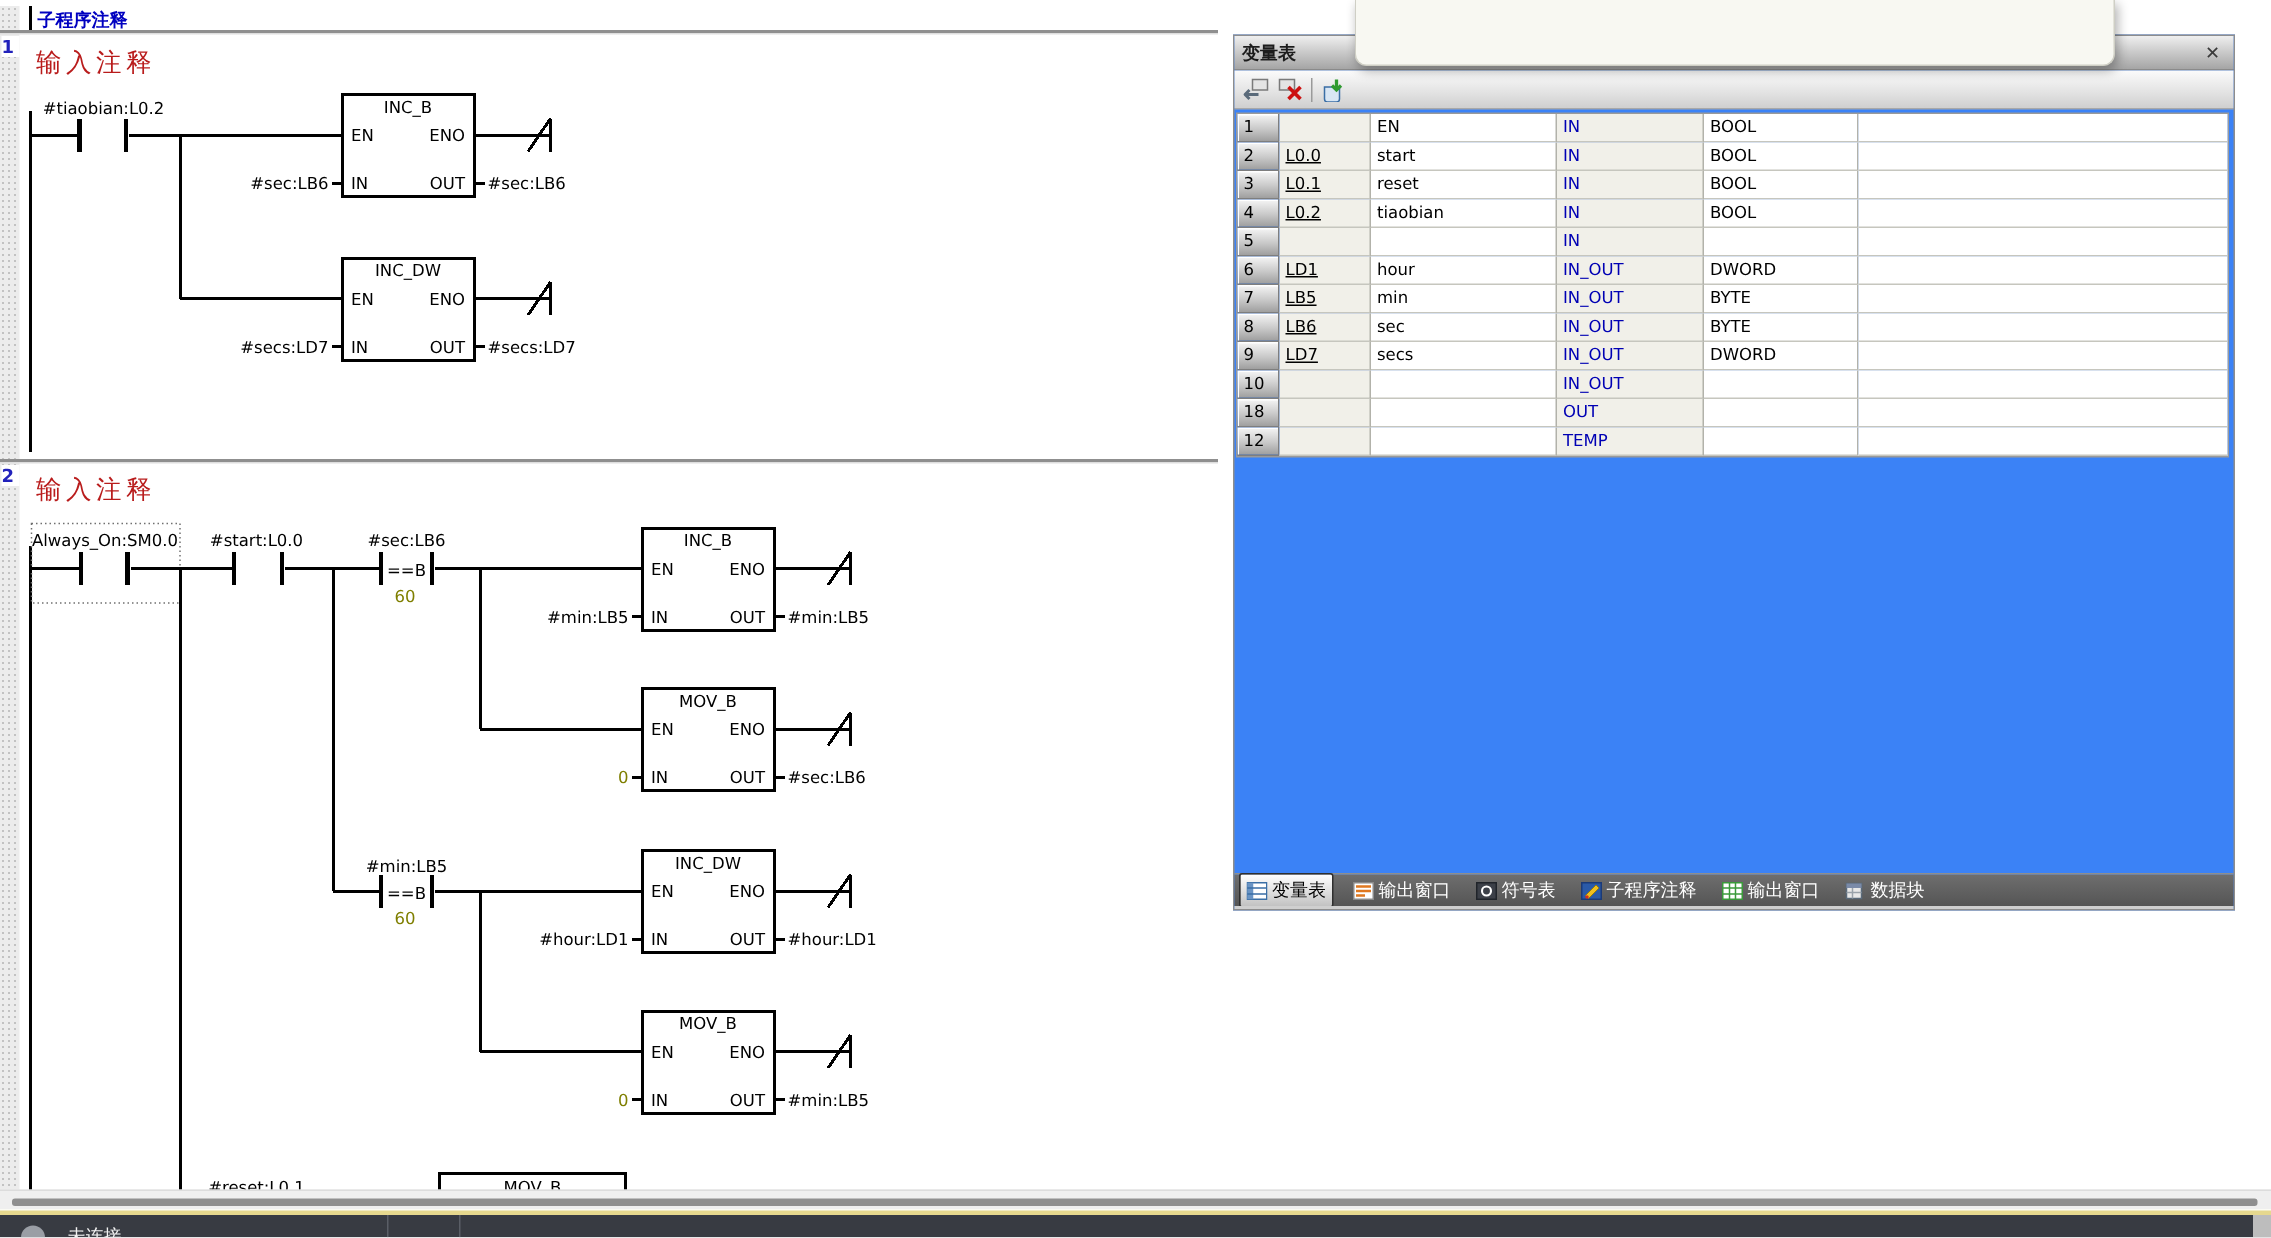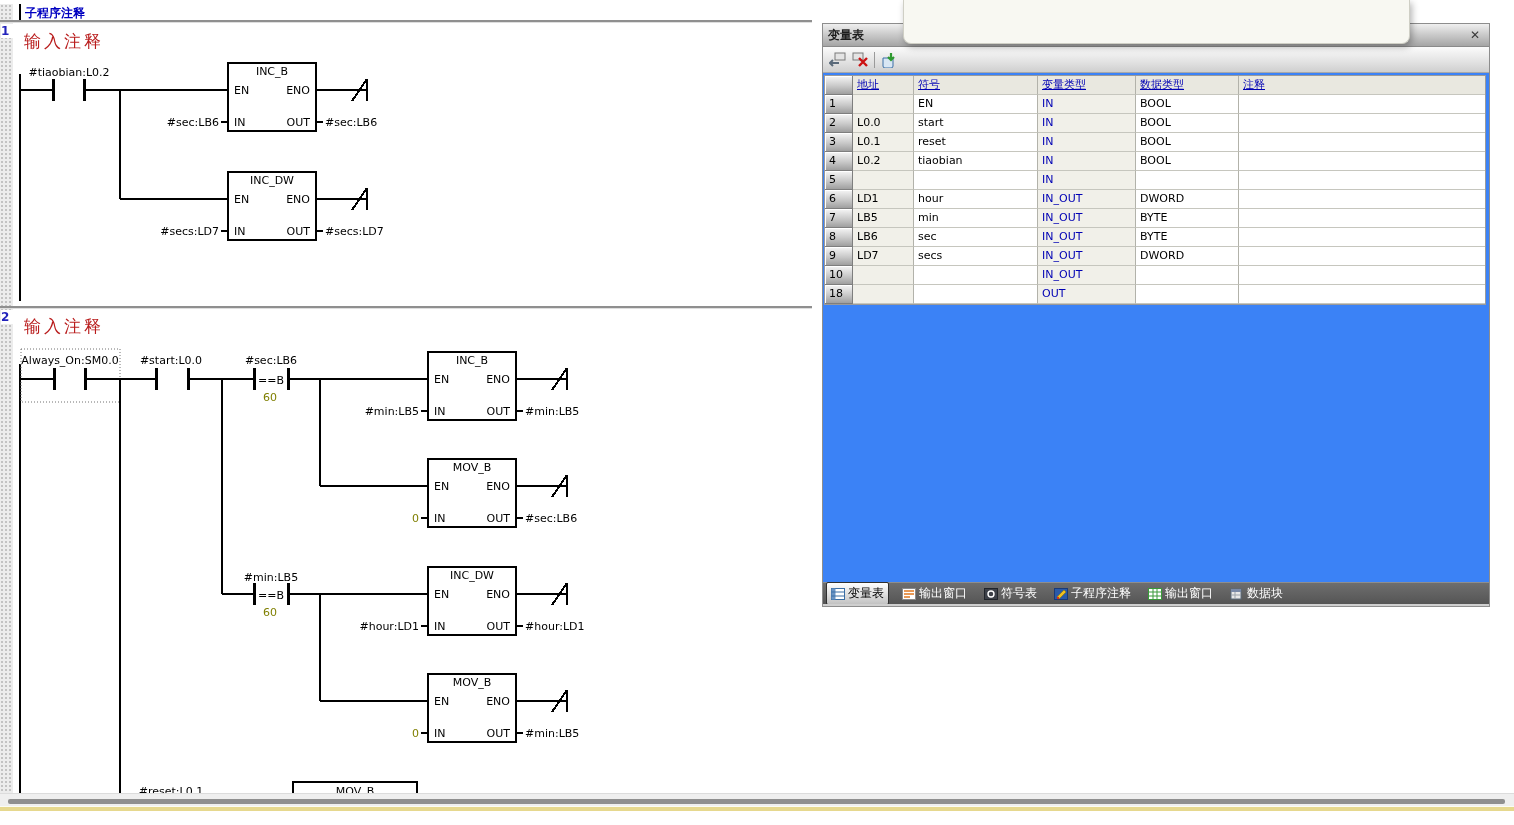--- a/index.html
+++ b/index.html
@@ -35,21 +35,21 @@
   .tb-btn{width:22px;height:20px;display:flex;align-items:center;justify-content:center;}
   .tb-sep{width:1px;height:16px;background:#9a9a9a;margin:0 3px;}
   .vw-table{position:absolute;left:1px;top:51px;width:662px;border:1px solid #9a9a9a;box-sizing:border-box;
       font-size:11px;}
   .vrow{display:flex;height:19px;line-height:18px;}
   .vrow>div{box-sizing:border-box;border-right:1px solid #b2b2aa;border-bottom:1px solid #c6c6be;
       padding:0 4px;white-space:nowrap;overflow:hidden;}
   .c-num{width:28px;background:linear-gradient(180deg,#f6f6f6 0%,#c9c9c9 55%,#9f9f9f 100%);
       border-right:1px solid #7e7e7e !important;border-bottom:1px solid #7e7e7e !important;
       box-shadow:inset 1px 1px 0 #ffffff;color:#000;}
-  .c-addr{width:61px;background:#f1f0e9;}
+  .c-addr{width:61px;background:#f1f0e9;text-decoration:underline;}
   .c-sym{width:124px;background:#fff;}
   .c-type{width:98px;background:#f1f0e9;}
   .c-dtype{width:103px;background:#fff;}
   .c-com{flex:1;background:#fff;border-right:none !important;}
   .vhead>div{background:#e9e8e0;color:#0000b4;text-decoration:underline;}
   .vhead .c-num{background:linear-gradient(180deg,#f6f6f6 0%,#c9c9c9 55%,#9f9f9f 100%);}
   .blue{color:#0000b4;}
   .vw-tabs{position:absolute;left:0;right:0;bottom:2px;height:22px;
       background:linear-gradient(180deg,#6e6e6e 0%,#555555 100%);
       border-top:1px solid #8e8e8e;display:flex;align-items:center;gap:9px;padding-left:3px;box-sizing:border-box;
@@ -298,28 +298,20 @@
       <span class="tb-sep"></span>
       <span class="tb-btn">
         <svg width="18" height="16" viewBox="0 0 18 16">
           <path d="M3 6 h10 v8 a2 2 0 0 1 -2 2 h-6 a2 2 0 0 1 -2 -2 z" fill="#d8e6f4" stroke="#3a6ea5"></path>
           <path d="M11 1 v6 M8 5 l3 3 3 -3" stroke="#2f9a2f" stroke-width="2.2" fill="none"></path>
         </svg>
       </span>
     </div>
 
     <div class="vw-table">
-      <div class="vrow vhead">
-        <div class="c-num"></div>
-        <div class="c-addr">地址</div>
-        <div class="c-sym">符号</div>
-        <div class="c-type">变量类型</div>
-        <div class="c-dtype">数据类型</div>
-        <div class="c-com">注释</div>
-      </div>
       <div class="vrow">
         <div class="c-num">1</div>
         <div class="c-addr"></div>
         <div class="c-sym">EN</div>
         <div class="c-type blue">IN</div>
         <div class="c-dtype">BOOL</div>
         <div class="c-com"></div>
       </div>
       <div class="vrow">
         <div class="c-num">2</div>
@@ -394,20 +386,28 @@
         <div class="c-com"></div>
       </div>
       <div class="vrow">
         <div class="c-num">18</div>
         <div class="c-addr"></div>
         <div class="c-sym"></div>
         <div class="c-type blue">OUT</div>
         <div class="c-dtype"></div>
         <div class="c-com"></div>
       </div>
+      <div class="vrow">
+        <div class="c-num">12</div>
+        <div class="c-addr"></div>
+        <div class="c-sym"></div>
+        <div class="c-type blue">TEMP</div>
+        <div class="c-dtype"></div>
+        <div class="c-com"></div>
+      </div>
     </div>
 
     <div class="vw-tabs">
       <span class="vw-tab active">
         <svg width="14" height="12" viewBox="0 0 14 12">
           <rect x="0.5" y="0.5" width="13" height="11" fill="#fff" stroke="#3a6ea5"></rect>
           <rect x="0.5" y="0.5" width="4" height="11" fill="#6a94c4"></rect>
           <path d="M0.5 4 h13 M0.5 8 h13" stroke="#3a6ea5"></path>
         </svg>
         <span>变量表</span>
@@ -452,14 +452,21 @@
     </div>
     <div class="vw-bottomstrip"></div>
   </div>
 
   <div id="tooltip"></div>
 
   <div id="hscroll">
     <div class="thumb"></div>
   </div>
   <div id="yellowline"></div>
+  <div id="statusbar">
+    <span class="dot"></span>
+    <span class="conn">未连接</span>
+    <span class="div1"></span>
+    <span class="div2"></span>
+    <span class="grip"></span>
+  </div>
 
 </div>
 
 </body></html>

